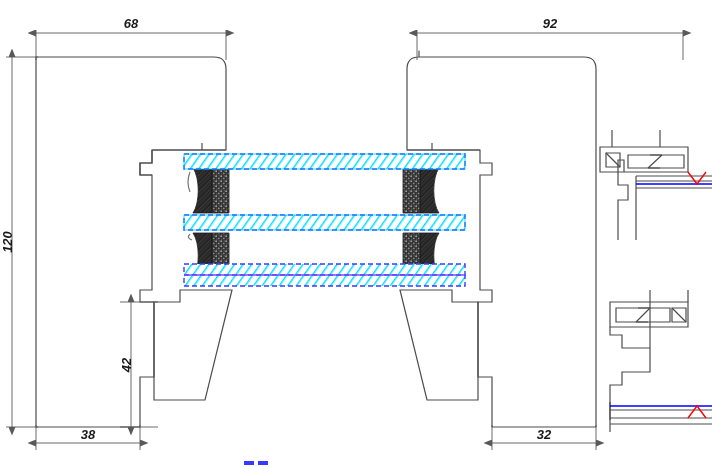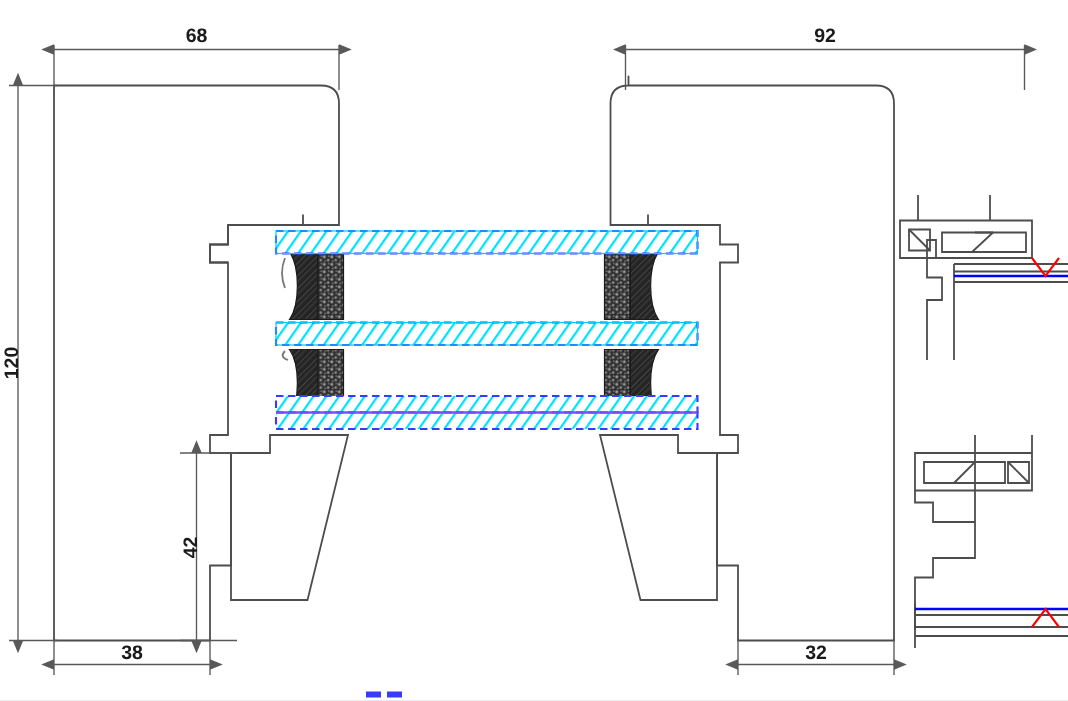--- a/index.html
+++ b/index.html
@@ -10,21 +10,22 @@
   body {
     width: 712px;
     height: 467px;
     font-family: "Liberation Sans", sans-serif;
     overflow: hidden;
   }
   #drawing-root {
     position: relative;
     width: 712px;
     height: 467px;
-    background: #a3a3a3;
+    background: #f9a8d4;
+    font-style: italic;
   }
   svg#cad {
     display: block;
     width: 712px;
     height: 467px;
   }
   .dim-text {
     font-family: "Liberation Sans", sans-serif;
     font-size: 13px;
     font-weight: bold;

